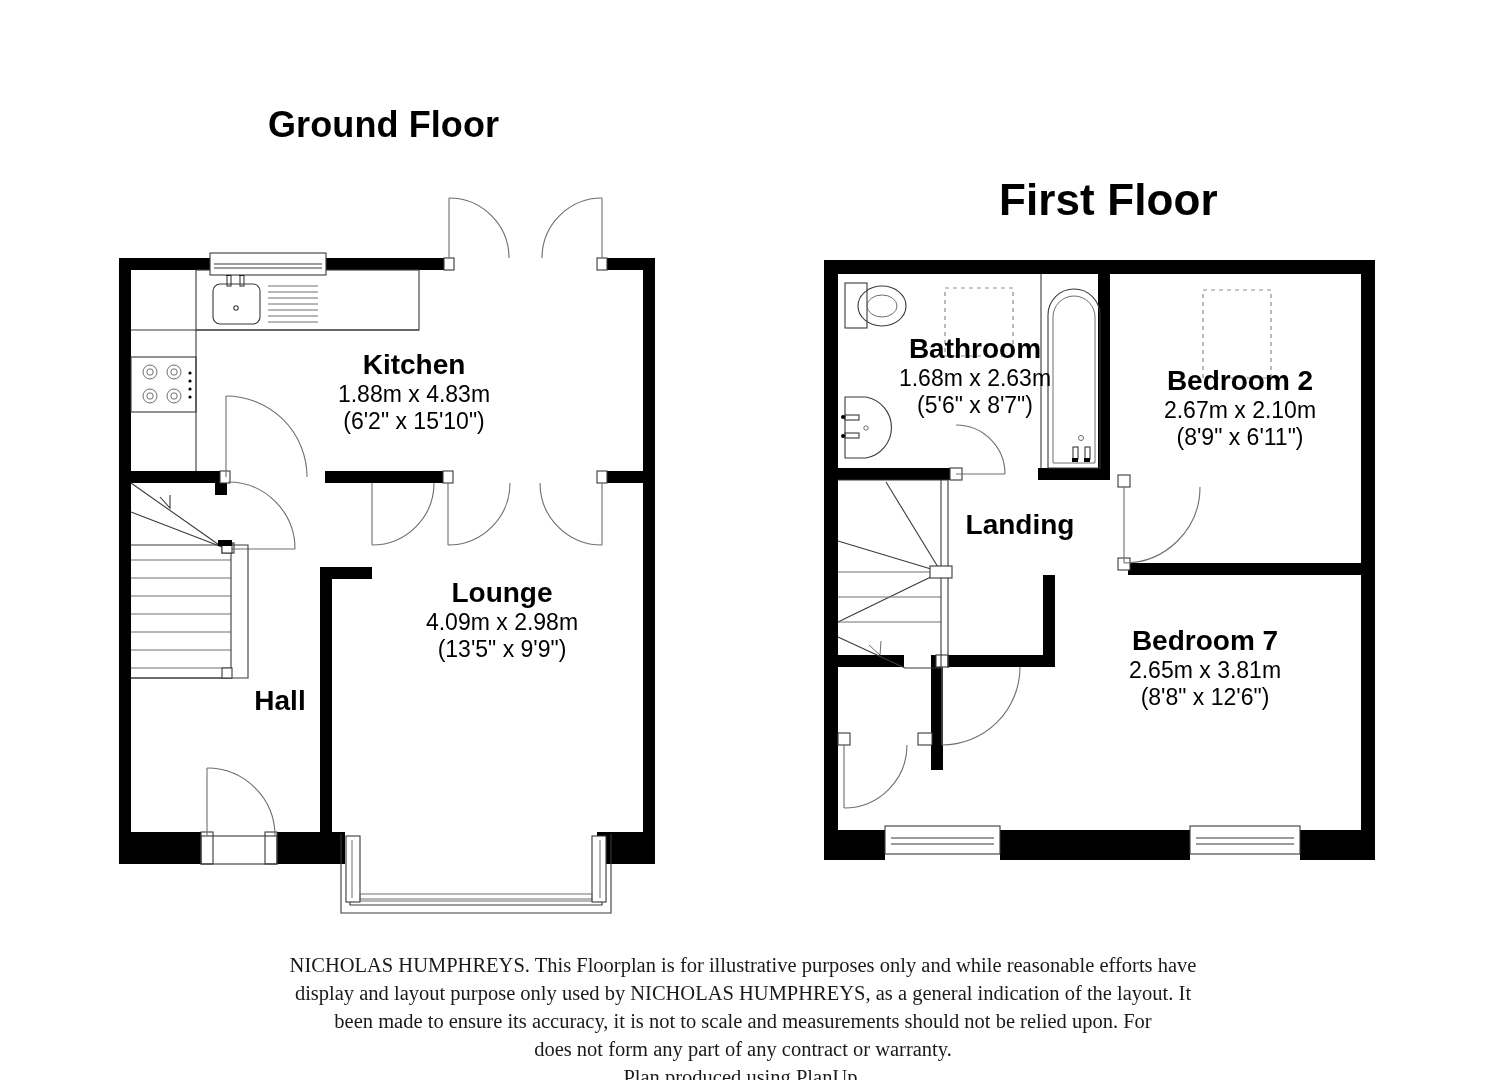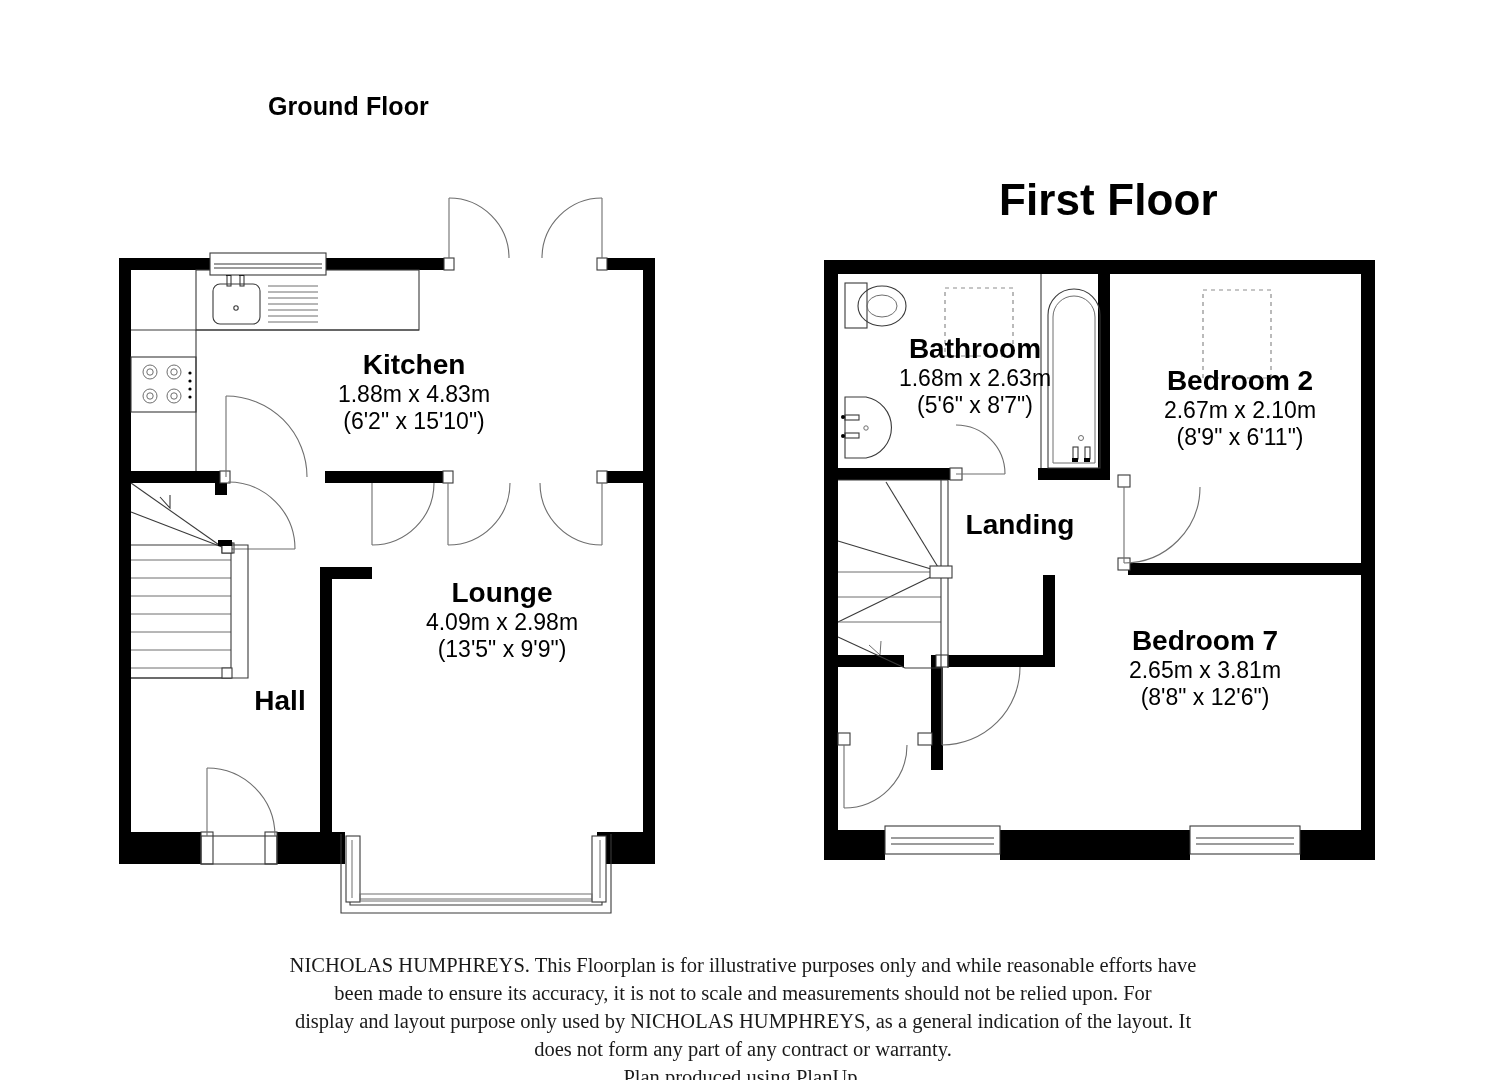--- a/index.html
+++ b/index.html
@@ -37,21 +37,21 @@
   .white-fill { fill: #ffffff; stroke: #3a3a3a; stroke-width: 1.1; }
   .blackdot { fill: #000000; stroke: none; }
 
   .floor-title {
     position: absolute;
     font-weight: bold;
     color: #000000;
     white-space: nowrap;
     letter-spacing: 0.1px;
   }
-  #gf-title { left: 268px; top: 92px; font-size: 25px; }
+  #gf-title { left: 268px; top: 104px; font-size: 36px; }
   #ff-title { left: 999px; top: 175px; font-size: 44px; }
 
   .room-label {
     position: absolute;
     text-align: center;
     color: #000000;
     white-space: nowrap;
     line-height: 1.18;
   }
   .room-label .rname {
@@ -389,19 +389,19 @@
     <span class="rdim">2.65m x 3.81m</span>
     <span class="rdim">(8'8" x 12'6")</span>
   </div>
 
   <div class="room-label" id="label-landing">
     <span class="rname">Landing</span>
   </div>
 
   <div id="disclaimer">
     <p>NICHOLAS HUMPHREYS. This Floorplan is for illustrative purposes only and while reasonable efforts have</p>
+    <p>display and layout purpose only used by NICHOLAS HUMPHREYS, as a general indication of the layout. It</p>
     <p>been made to ensure its accuracy, it is not to scale and measurements should not be relied upon. For</p>
-    <p>display and layout purpose only used by NICHOLAS HUMPHREYS, as a general indication of the layout. It</p>
     <p>does not form any part of any contract or warranty.</p>
     <p>Plan produced using PlanUp.</p>
   </div>
 
 </div>
 
 </body></html>

